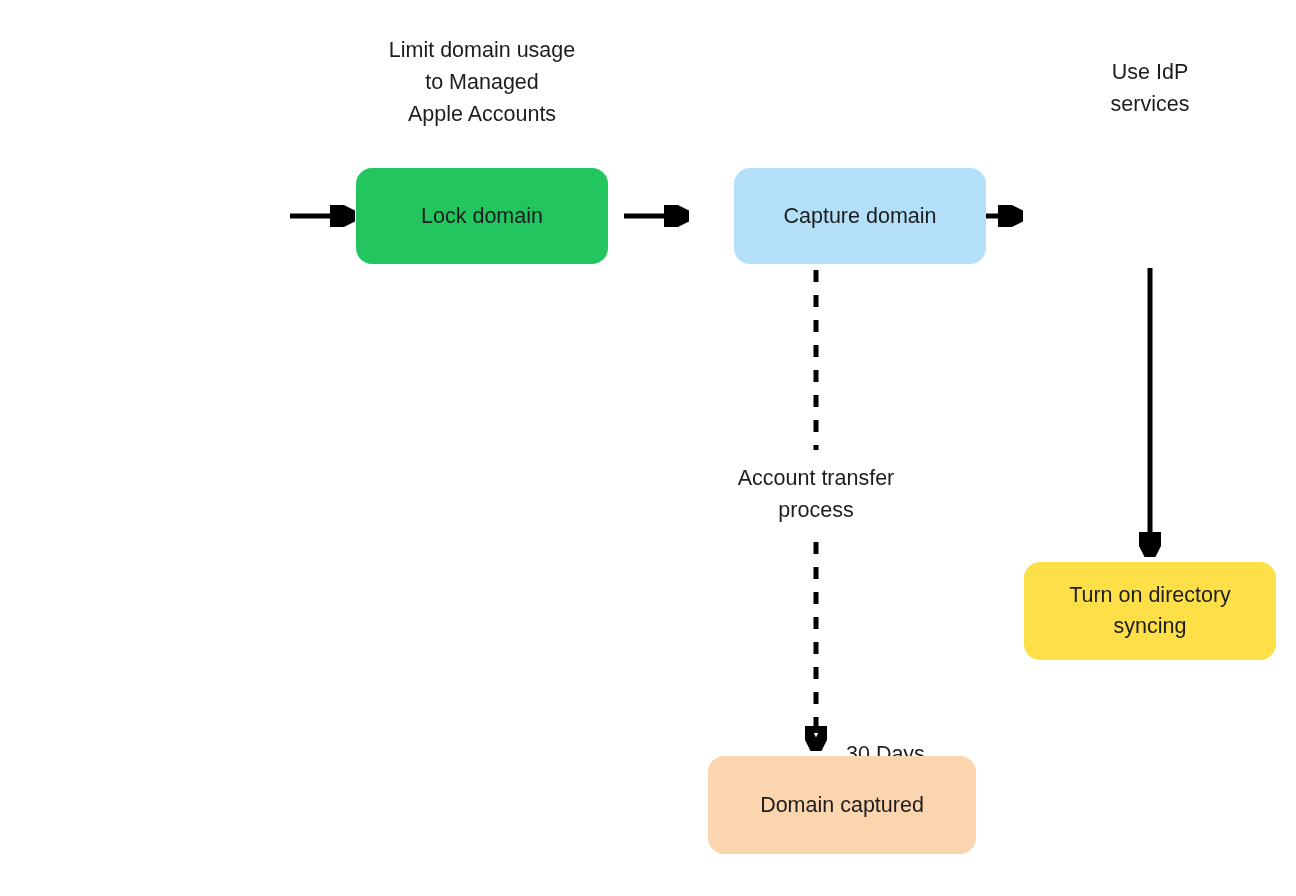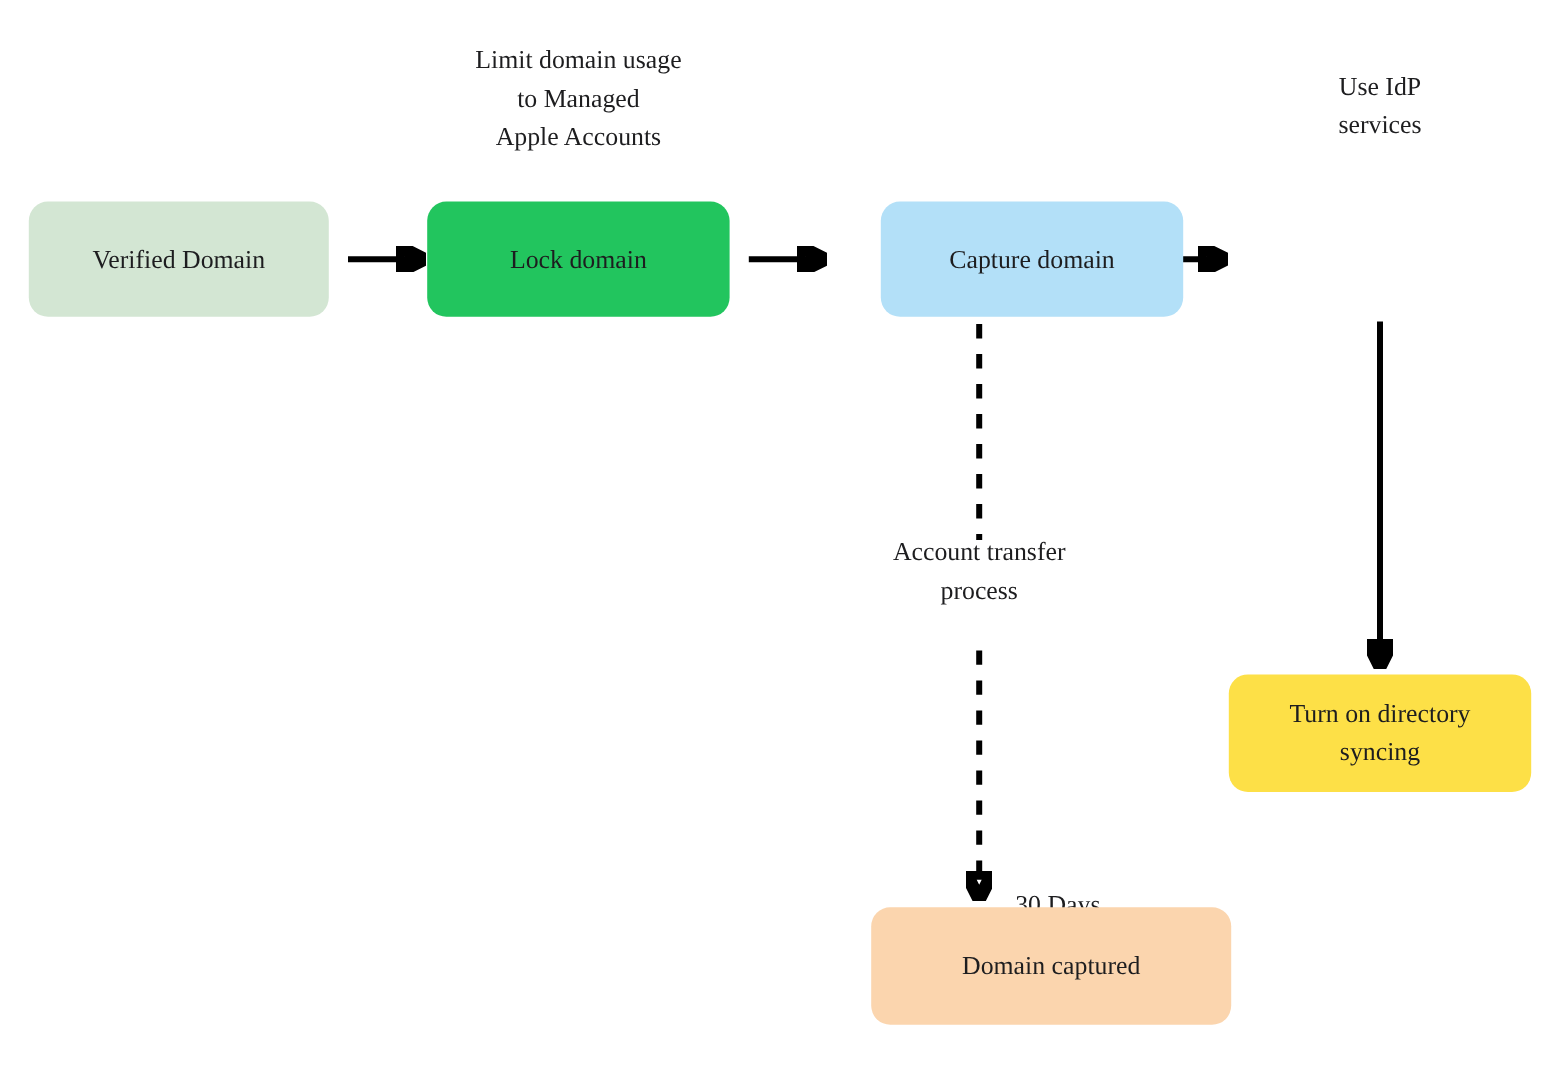--- a/index.html
+++ b/index.html
@@ -1,21 +1,21 @@
 <!DOCTYPE html>
 <html><head>
 <meta charset="utf-8">
 <style>
   html, body { margin: 0; padding: 0; background: #ffffff; }
   .canvas {
     position: relative;
     width: 1296px;
     height: 896px;
     background: #ffffff;
-    font-family: Liberation Serif, serif;
+    font-family: Liberation Sans, sans-serif;
     color: #1d1d1f;
     overflow: hidden;
   }
   .arrows {
     position: absolute;
     left: 0; top: 0;
     width: 1296px; height: 896px;
   }
   .arrows path { stroke: #000000; stroke-width: 5; fill: none; }
   .arrows path.dashed { stroke-dasharray: 12 13; }
@@ -35,25 +35,25 @@
     text-align: center;
     font-size: 21.5px;
     line-height: 32px;
     white-space: pre-line;
   }
   .node-verified-domain   { left: 24px;   top: 168px; width: 250px; height: 96px; }
   .node-lock-domain       { left: 356px;  top: 168px; width: 252px; height: 96px; }
   .node-capture-domain    { left: 690px;  top: 168px; width: 252px; height: 96px; margin-left: 44px; }
   .node-federated-auth    { left: 1024px; top: 168px; width: 252px; height: 96px; }
   .node-directory-syncing { left: 1024px; top: 562px; width: 252px; height: 98px; }
-  .node-domain-captured   { left: 726px;  top: 756px; width: 300px; height: 98px; }
+  .node-domain-captured   { left: 708px;  top: 756px; width: 268px; height: 98px; }
   .label-limit-domain     { left: 322px;  top: 34px;  width: 320px; }
   .label-capture-existing { left: 666px;  top: 56px;  width: 300px; }
   .label-use-idp          { left: 1000px; top: 56px;  width: 300px; }
-  .label-account-transfer { left: 666px;  top: 444px; width: 300px; }
+  .label-account-transfer { left: 666px;  top: 462px; width: 300px; }
   .label-thirty-days      { left: 846px;  top: 738px; width: 140px; text-align: left; }
 </style>
 </head>
 <body>
 
 <div class="canvas">
 
   <svg class="arrows" viewBox="0 0 1296 896" xmlns="http://www.w3.org/2000/svg">
     <defs>
       <marker id="arrowhead" viewBox="0 0 10 10" refX="7" refY="5" markerWidth="5" markerHeight="4.4" orient="auto">
@@ -70,20 +70,19 @@
 
   <div class="float-label label-limit-domain">Limit domain usage
 to Managed
 Apple Accounts</div>
   <div class="float-label label-use-idp">Use IdP
 services</div>
   <div class="float-label label-account-transfer">Account transfer
 process</div>
   <div class="float-label label-thirty-days">30 Days</div>
 
-  <div class="node node-verified-domain" style="background: rgb(211, 230, 211);">Verified Domain</div>
   <div class="node node-lock-domain" style="background: #22c55e;">Lock domain</div>
   <div class="node node-capture-domain" style="background: rgb(179, 224, 248);">Capture domain</div>
   <div class="node node-directory-syncing" style="background: #fde047;">Turn on directory
 syncing</div>
   <div class="node node-domain-captured" style="background: rgb(251, 213, 174);">Domain captured</div>
 
 </div>
 
 </body></html>

